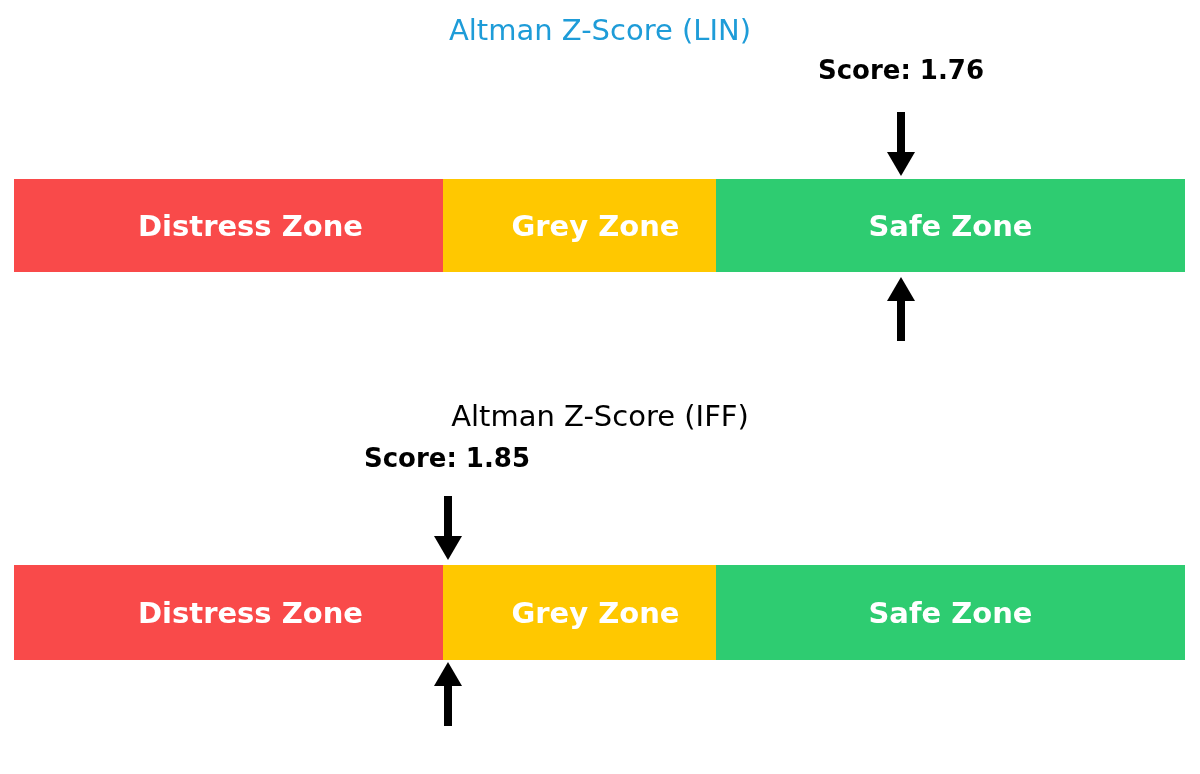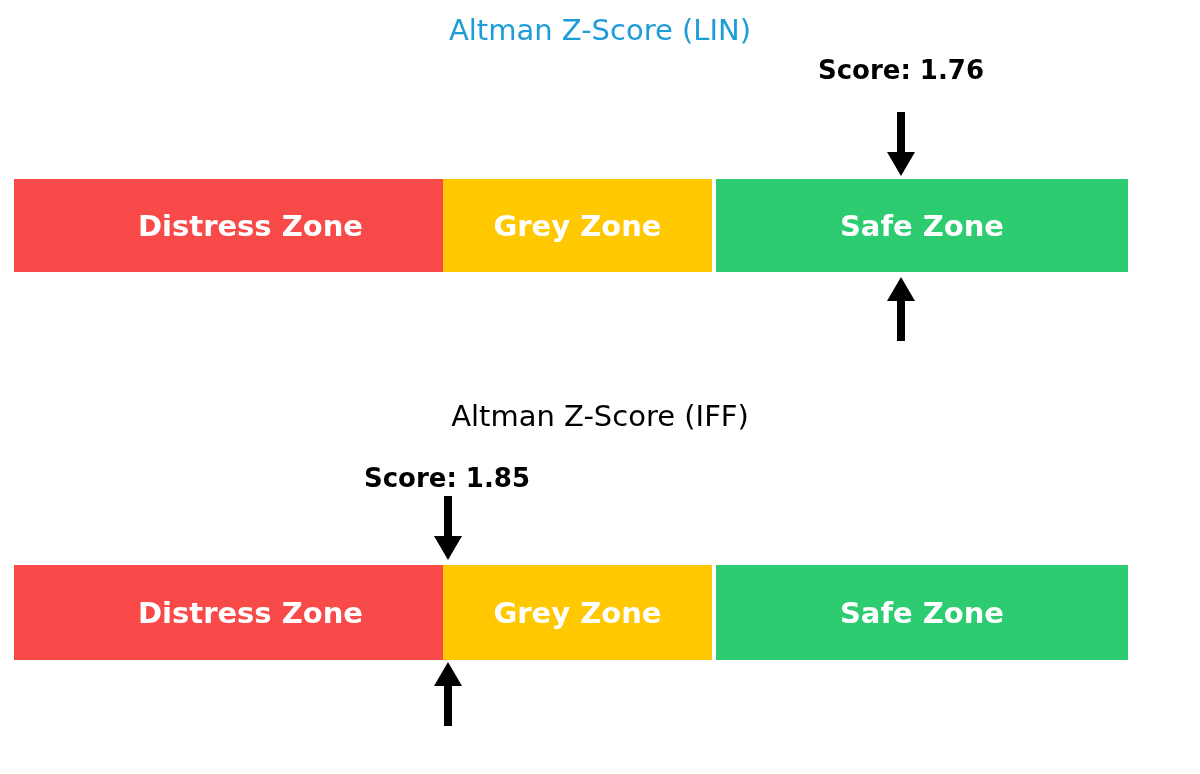--- a/index.html
+++ b/index.html
@@ -25,21 +25,21 @@
 
   .score {
     position: absolute;
     transform: translateX(-50%);
     font-size: 26px;
     font-weight: bold;
     color: #000000;
     white-space: nowrap;
   }
   .score-1 { left: 901px; top: 55px; }
-  .score-2 { left: 447px; top: 443px; margin-top: 20px; }
+  .score-2 { left: 447px; top: 443px; }
 
   .bar {
     position: absolute;
     left: 14px;
     width: 1171px;
   }
   .bar-1 { top: 179px; height: 93px; }
   .bar-2 { top: 565px; height: 95px; }
 
   .zone {
@@ -50,22 +50,22 @@
     align-items: center;
     justify-content: center;
   }
   .zone span {
     color: #ffffff;
     font-weight: bold;
     font-size: 29px;
     white-space: nowrap;
   }
   .zone-distress { left: 0;     width: 473px; }
-  .zone-grey     { left: 429px; width: 269px; }
-  .zone-safe     { left: 702px; width: 412px; text-align: right; }
+  .zone-grey     { left: 429px; width: 269px; padding-left: 18px; }
+  .zone-safe     { left: 702px; width: 469px; text-align: right; }
 
   .arrow {
     position: absolute;
     width: 28px;
     display: flex;
     flex-direction: column;
     align-items: center;
   }
   .arrow .shaft {
     width: 8px;

